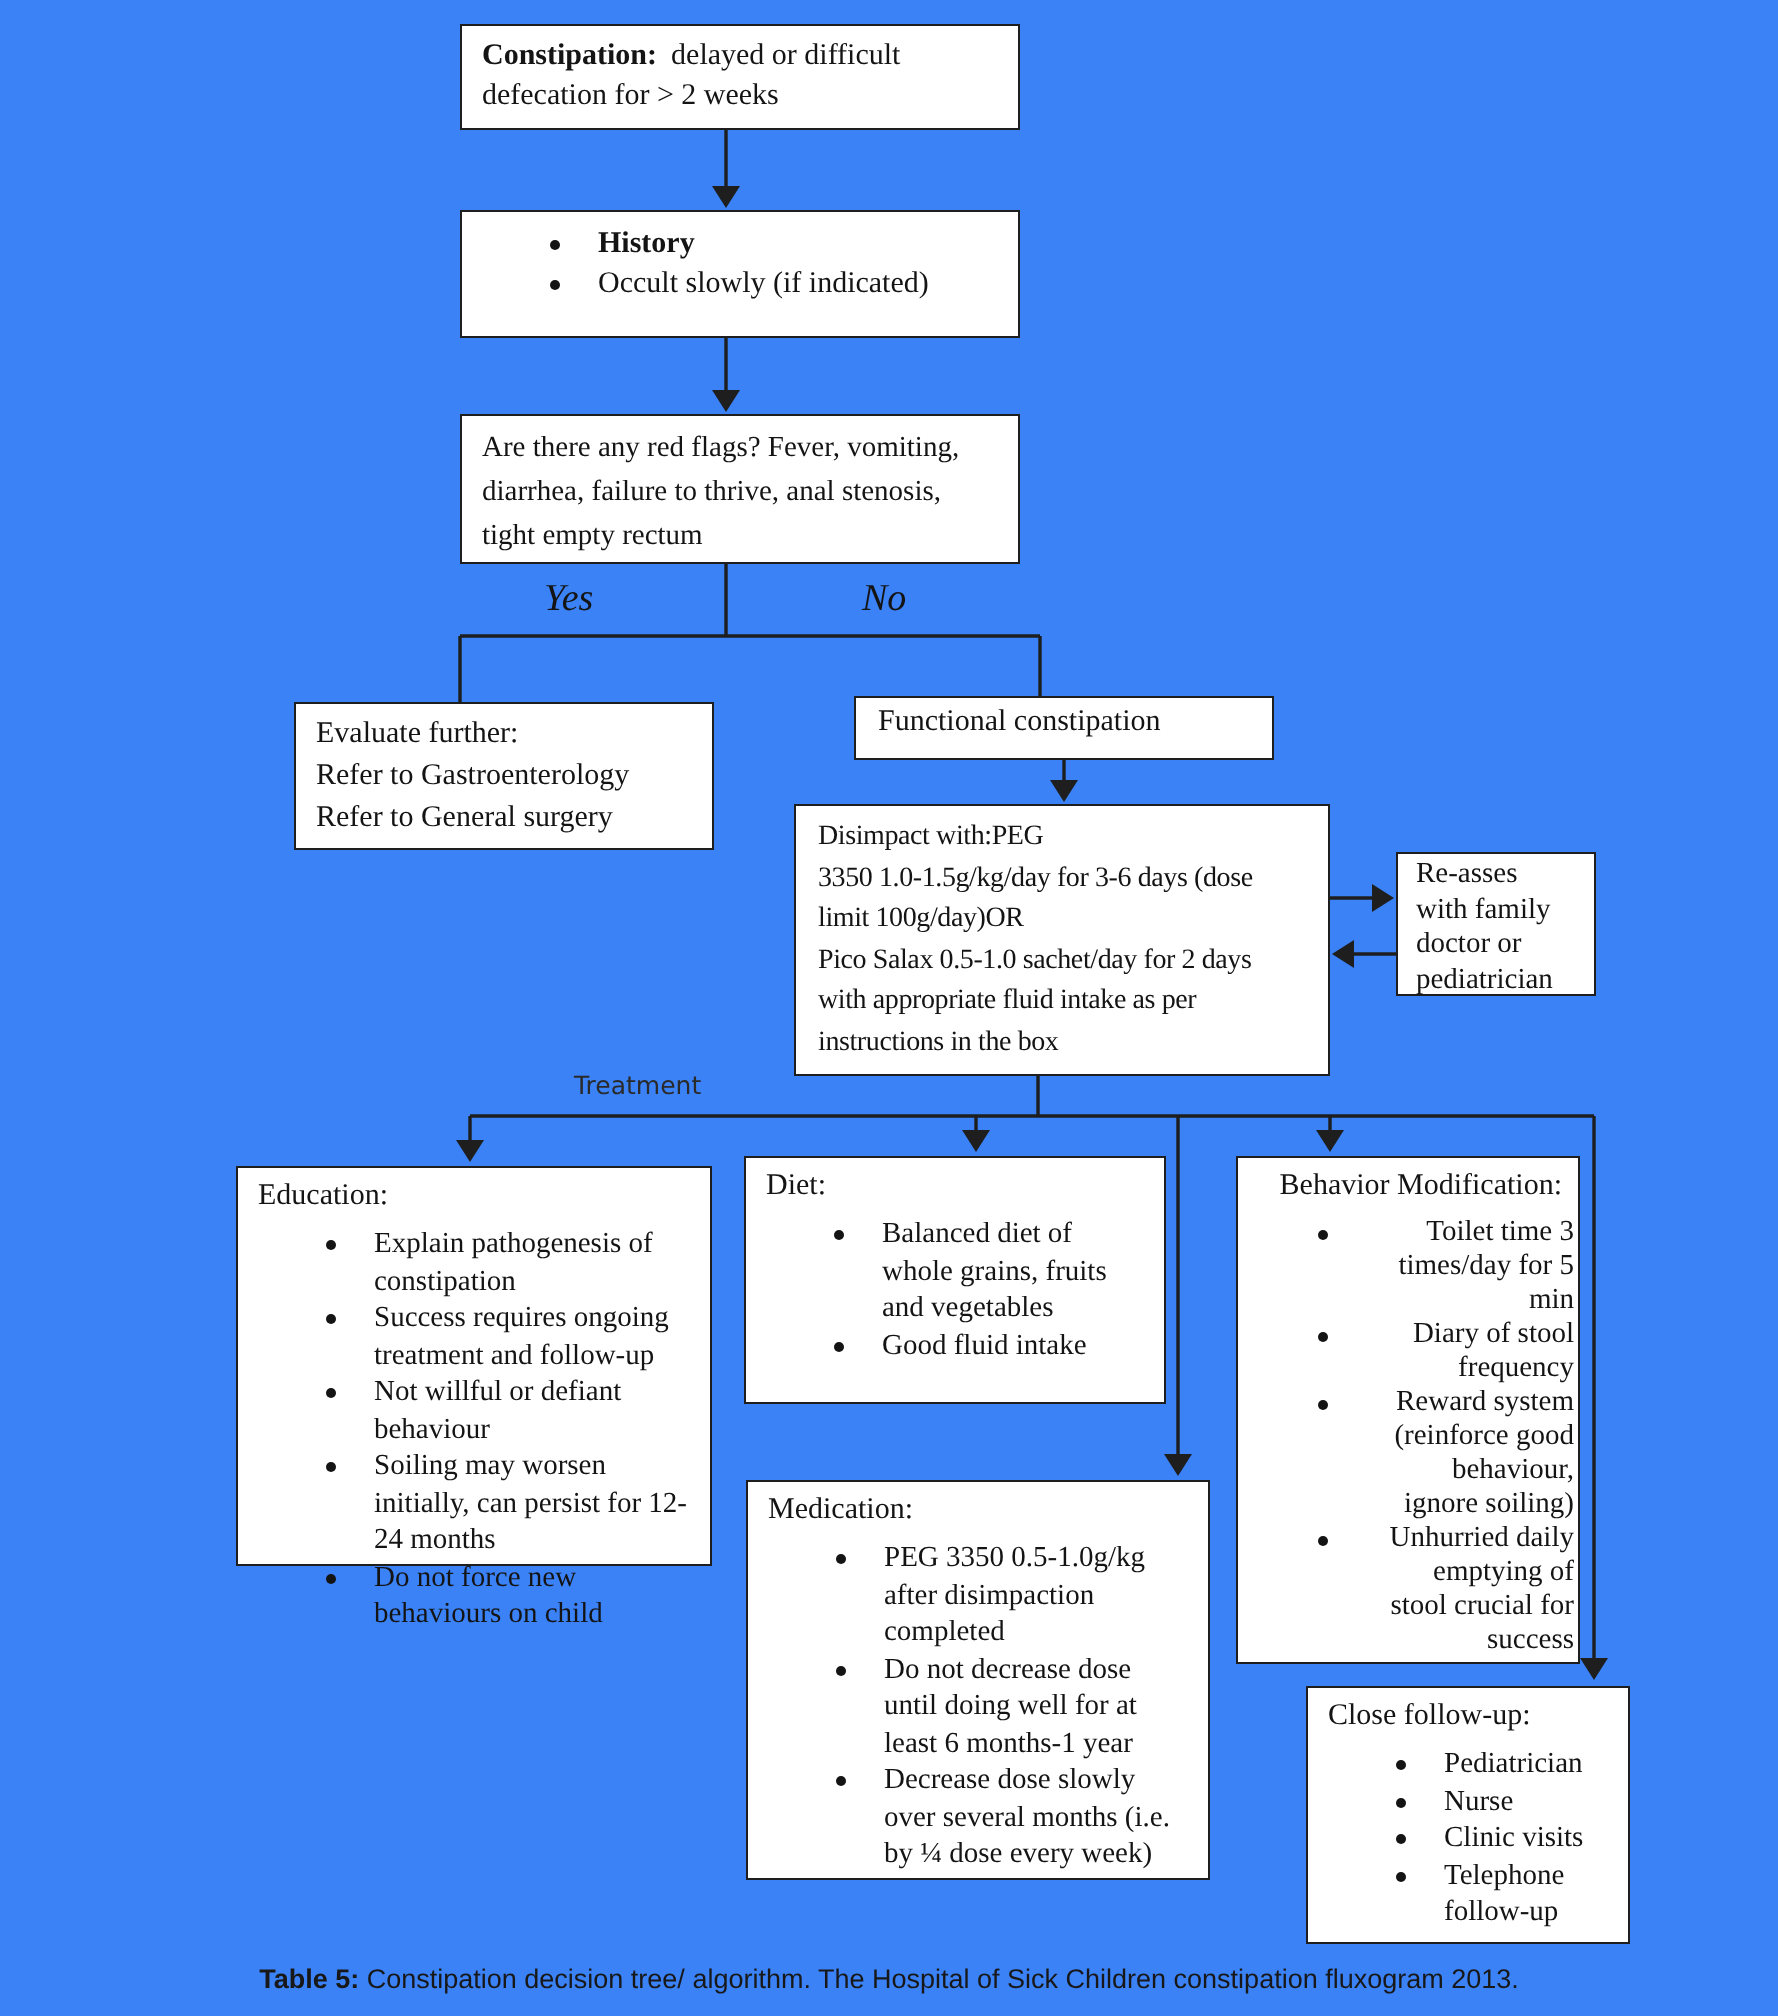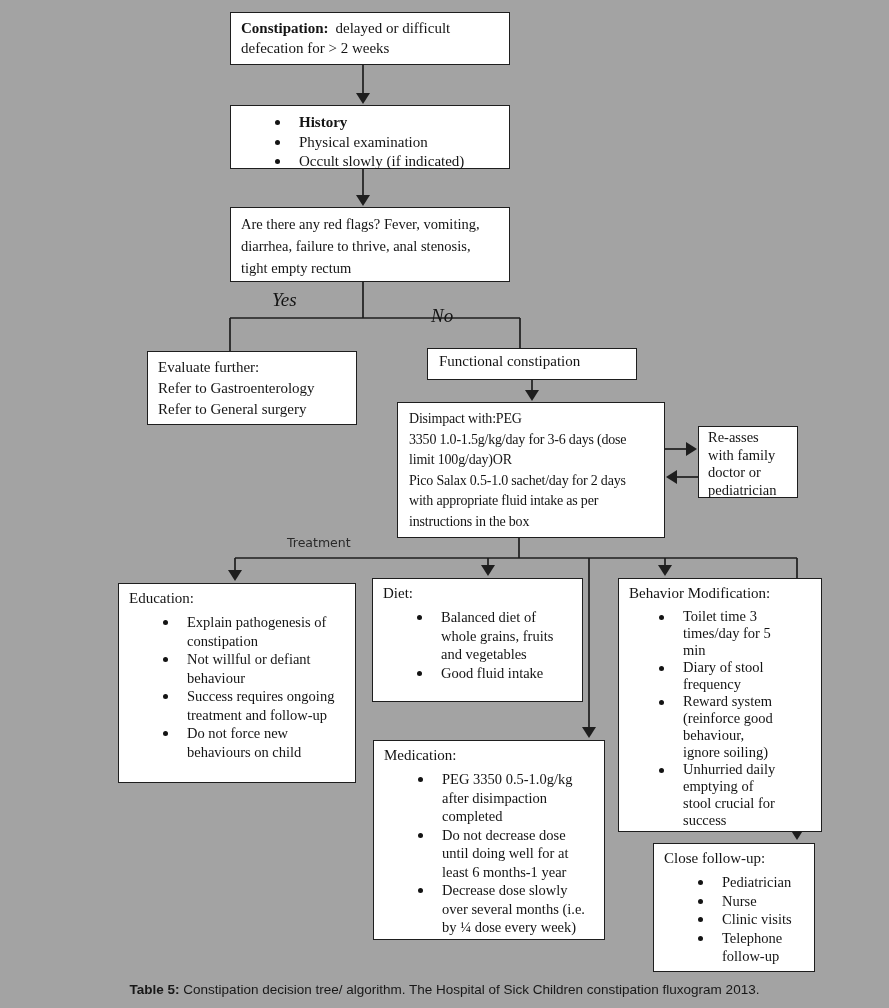--- a/index.html
+++ b/index.html
@@ -1,17 +1,17 @@
 <!DOCTYPE html>
 <html><head>
 <meta charset="utf-8">
 <style>
   html,body { margin:0; padding:0; background:#ffffff; }
   #page {
-    position:relative; width:889px; height:1008px; background:#a3a3a3;
+    position:relative; width:889px; height:1008px; background:#3b82f6;
     font-family:"Liberation Serif", serif; color:#141414; overflow:hidden;
   }
   svg.connectors { position:absolute; left:0; top:0; width:889px; height:1008px; }
   svg.connectors line, svg.connectors polyline { stroke:#1e1e1e; stroke-width:1.7; fill:none; }
   svg.connectors polygon { fill:#1e1e1e; stroke:none; }
 
   .box {
     position:absolute; box-sizing:border-box; background:#ffffff;
     border:1.7px solid #1e1e1e;
   }
@@ -54,28 +54,28 @@
     display:flex; justify-content:flex-start; padding:0 14px 0 11px;
     font-size:14px; line-height:20.6px; letter-spacing:-0.2px; white-space:nowrap;
   }
 
   #box-reassess   { left:698px; top:426px; width:100px; height:72px; }
   #box-reassess p { padding:2px 6px 0 9px; font-size:14.5px; line-height:17.5px; }
 
   #box-education  { left:118px; top:583px; width:238px; height:200px; }
   #box-diet       { left:372px; top:578px; width:211px; height:124px; }
   #box-medication { left:373px; top:740px; width:232px; height:200px; }
-  #box-behavior   { left:618px; top:578px; width:204px; height:254px; }
+  #box-behavior   { left:618px; top:578px; width:172px; height:254px;text-align:right; }
   #box-behavior ul.bullets li { line-height:17px; }
   #box-behavior ul.bullets { padding-left:38px; }
   #box-followup   { left:653px; top:843px; width:162px; height:129px; }
 
   .float-label { position:absolute; font-size:19px; color:#141414;font-style:italic; }
   #label-yes { left:272px; top:289px; }
-  #label-no  { left:431px; top:305px;text-align:right; }
+  #label-no  { left:431px; top:289px;text-align:right; }
   #label-treatment {
     position:absolute; left:287px; top:535px;
     font-family:"DejaVu Sans", sans-serif; font-size:12.5px; color:#2a2a2a;
   }
 
   #caption {
     position:absolute; left:0; top:982px; width:889px; text-align:center;
     font-family:"Liberation Sans", sans-serif; font-size:13.5px; color:#181818;
   }
 </style>
@@ -127,21 +127,20 @@
   <div class="box" id="box-start">
     <div class="inner">
       <div><b>Constipation:</b><span class="gap"></span><span>delayed or difficult</span></div>
       <div>defecation for &gt; 2 weeks</div>
     </div>
   </div>
 
   <div class="box" id="box-history">
     <ul class="bullets">
       <li class="li-bold">History</li>
-      <li>Physical examination</li>
       <li>Occult slowly (if indicated)</li>
     </ul>
   </div>
 
   <div class="box" id="box-redflags">
     <p class="pre">Are there any red flags? Fever, vomiting,
 diarrhea, failure to thrive, anal stenosis,
 tight empty rectum</p>
   </div>
 
@@ -180,24 +179,27 @@
 pediatrician</p>
   </div>
 
   <div id="label-treatment">Treatment</div>
 
   <div class="box" id="box-education">
     <div class="box-title">Education:</div>
     <ul class="bullets">
       <li>Explain pathogenesis of
 constipation</li>
+      <li>Success requires ongoing
+treatment and follow-up</li>
       <li>Not willful or defiant
 behaviour</li>
-      <li>Success requires ongoing
-treatment and follow-up</li>
+      <li>Soiling may worsen
+initially, can persist for 12-
+24 months</li>
       <li>Do not force new
 behaviours on child</li>
     </ul>
   </div>
 
   <div class="box" id="box-diet">
     <div class="box-title">Diet:</div>
     <ul class="bullets">
       <li>Balanced diet of
 whole grains, fruits

